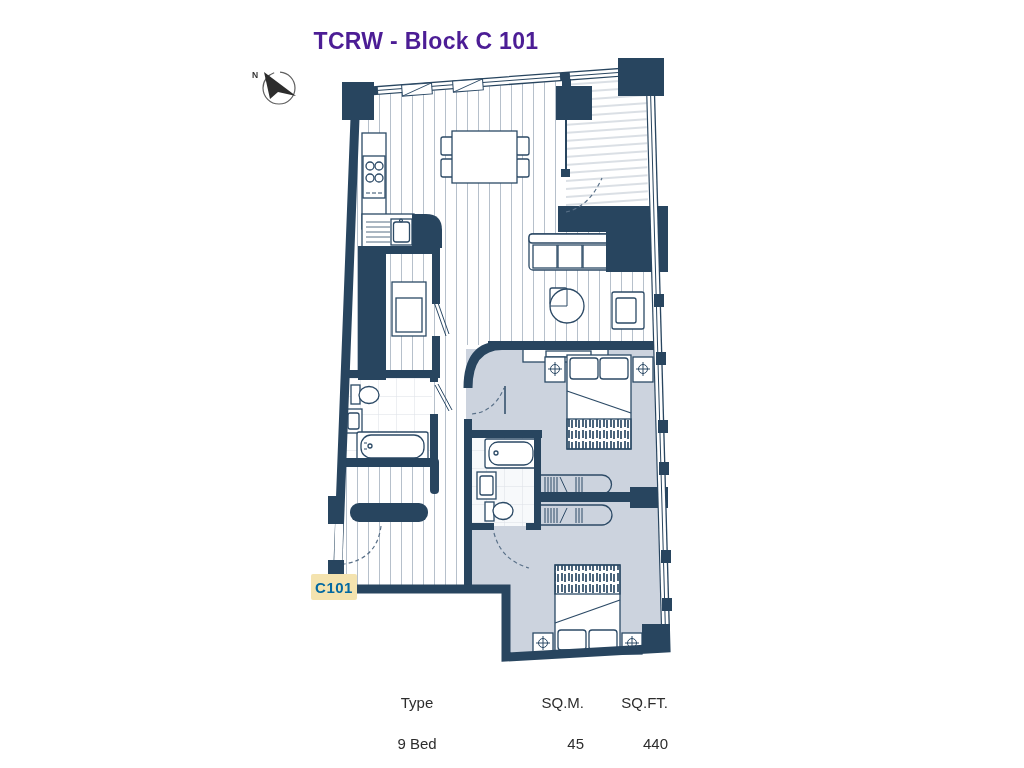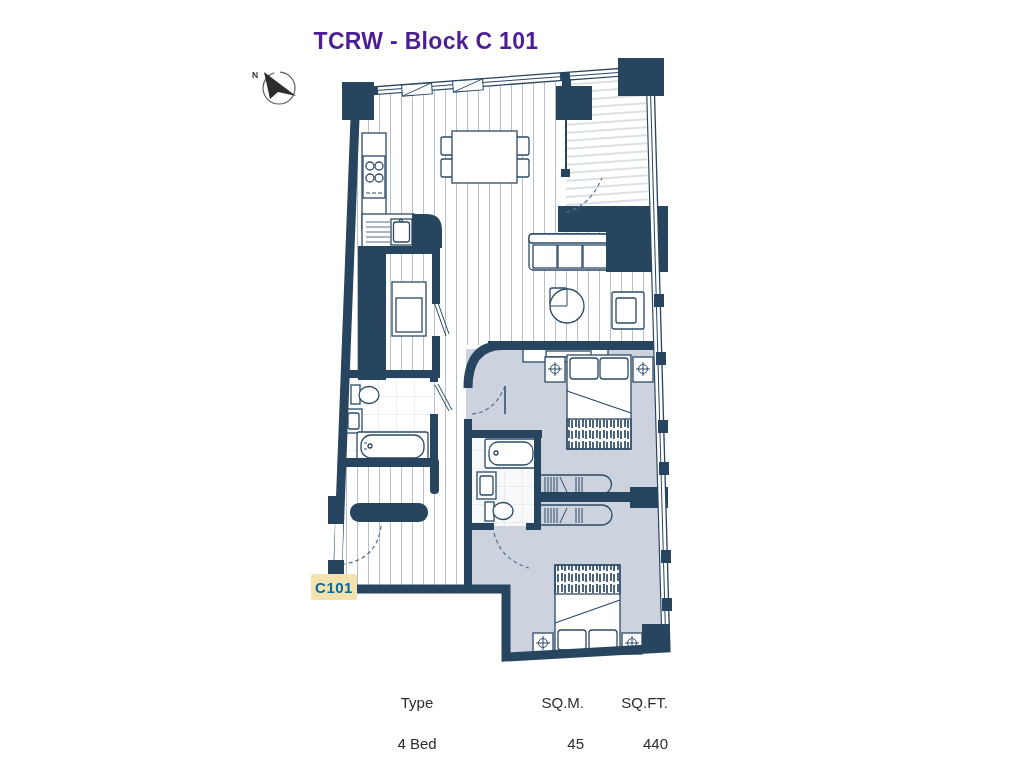--- a/index.html
+++ b/index.html
@@ -265,18 +265,18 @@
   </svg>
 
   <div class="unit-label">C101</div>
 
   <div class="tbl hdr">
     <div class="c1">Type</div>
     <div class="c2">SQ.M.</div>
     <div class="c3">SQ.FT.</div>
   </div>
   <div class="tbl val">
-    <div class="c1">4 Bed</div>
+    <div class="c1">9 Bed</div>
     <div class="c2">45</div>
     <div class="c3">440</div>
   </div>
 
 </div>
 
 </body></html>

